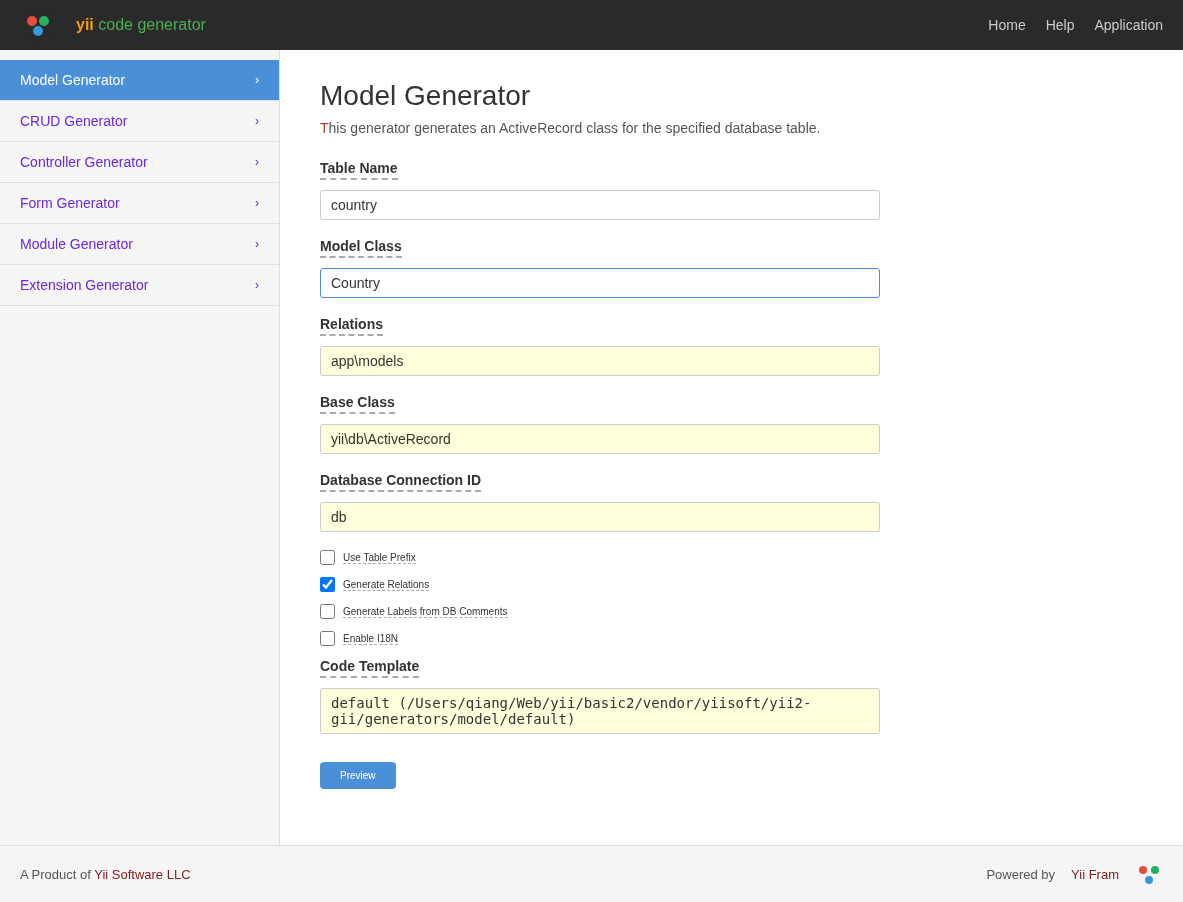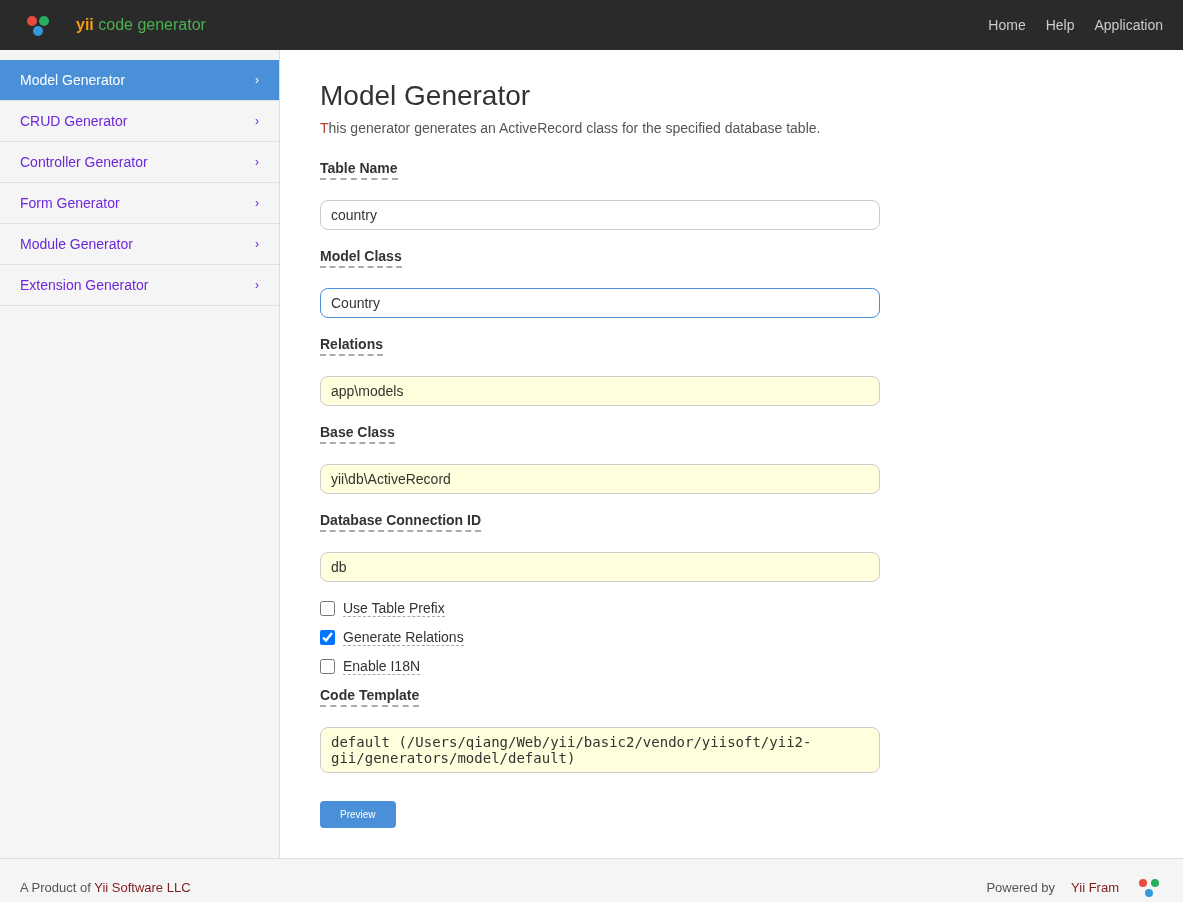--- a/index.html
+++ b/index.html
@@ -107,25 +107,25 @@
       color: #333;
       font-size: 14px;
       border-bottom: 2px dashed #aaa;
       display: inline-block;
       padding-bottom: 2px;
     }
     .form-input {
       width: 560px;
       padding: 6px 10px;
       border: 1px solid #ccc;
-      border-radius: 8px;
+      border-radius: 3px;
       font-size: 14px;
       color: #333;
       display: block;
-      margin-top: 16px;
+      margin-top: 6px;
     }
     .form-input.filled {
       background: #ffffdd;
       border: 1px solid #ccc;
     }
     .form-input.active-input {
       background: #fff;
       border: 1px solid #4a90d9;
     }
 
@@ -135,21 +135,21 @@
       display: flex;
       align-items: center;
       gap: 8px;
     }
     .checkbox-group input[type="checkbox"] {
       width: 15px;
       height: 15px;
       cursor: pointer;
     }
     .checkbox-label {
-      font-size: 14px;
+      font-size: 10px;
       color: #333;
       border-bottom: 1px dashed #aaa;
       cursor: pointer;
     }
 
     
     .preview-btn {
       background: #4a90d9;
       color: #fff;
       border: none;
@@ -278,20 +278,24 @@
       <label class="checkbox-label" for="useTablePrefix">Use Table Prefix</label>
     </div>
 
     
     <div class="checkbox-group">
       <input type="checkbox" id="generateRelations" checked="" style="">
       <label class="checkbox-label" for="generateRelations">Generate Relations</label>
     </div>
 
     
+    <div class="checkbox-group">
+      <input type="checkbox" id="generateLabels" style="">
+      <label class="checkbox-label" for="generateLabels">Generate Labels from DB Comments</label>
+    </div>
 
     
     <div class="checkbox-group">
       <input type="checkbox" id="enableI18n" style="">
       <label class="checkbox-label" for="enableI18n">Enable I18N</label>
     </div>
 
     
     <div class="form-group">
       <label class="form-label">Code Template</label>

